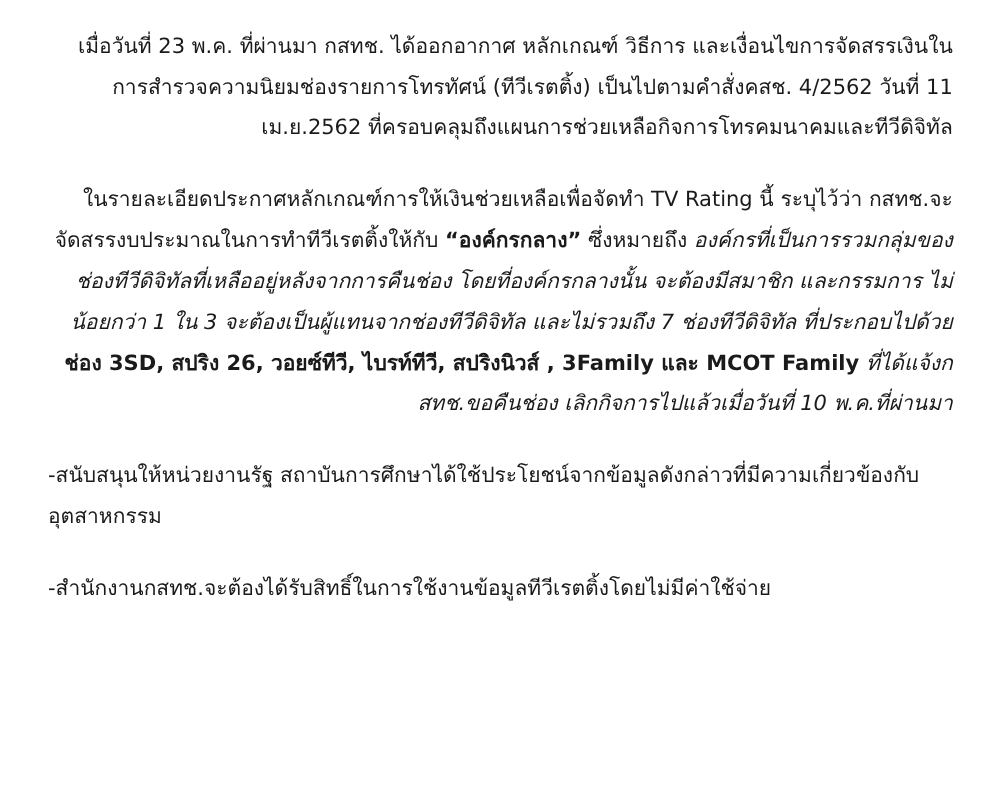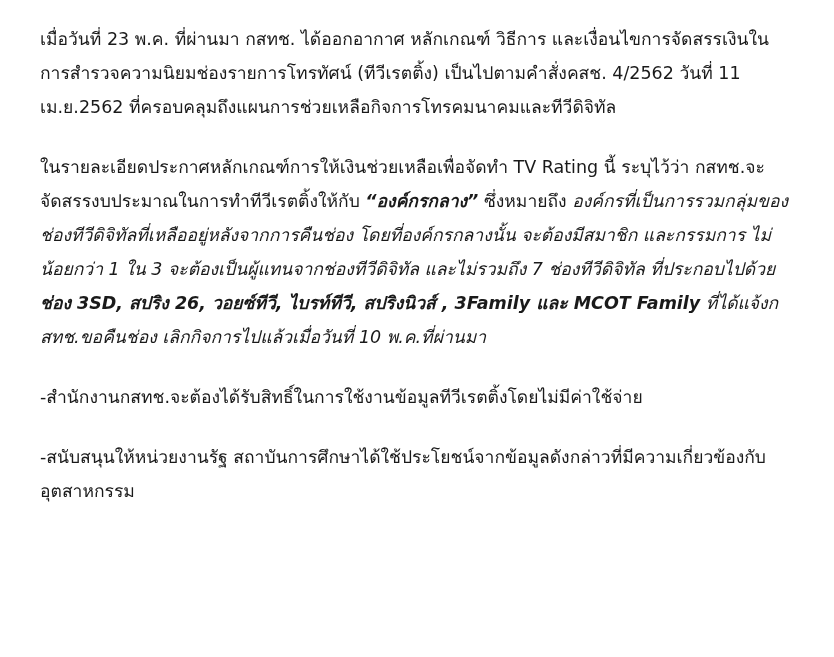--- a/index.html
+++ b/index.html
@@ -16,32 +16,31 @@
   }
   .article {
     padding: 22px 40px 0 40px;
     box-sizing: border-box;
     width: 834px;
   }
   .para {
     font-size: 17.5px;
     line-height: 34px;
     margin: 0 0 26px 0;
-    text-align: left;
+    text-align: right;
     word-break: break-word;
   }
   .para:last-child {
     margin-bottom: 0;
   }
   .p-italic {
     font-style: italic;
   }
   .bold-italic {
     font-weight: bold;
-    font-style: italic;
     margin-top: 33px;
   }
   .link-underline {
     text-decoration: underline;
     text-underline-offset: 3px;
     color: #1a1a1a;
   }
   .bullet-line {
     font-size: 17.5px;
     line-height: 34px;
@@ -51,17 +50,17 @@
 </head>
 <body>
 
 <div class="article">
 
   <p class="para">เมื่อวันที่ 23 พ.ค. ที่ผ่านมา กสทช. ได้ออกอากาศ หลักเกณฑ์ วิธีการ และเงื่อนไขการจัดสรรเงินในการสำรวจความนิยมช่องรายการโทรทัศน์ (ทีวีเรตติ้ง)  เป็นไปตามคำสั่งคสช. 4/2562 วันที่ 11 เม.ย.2562 ที่ครอบคลุมถึงแผนการช่วยเหลือกิจการโทรคมนาคมและทีวีดิจิทัล</p>
 
   <p class="para"><span>ในรายละเอียดประกาศหลักเกณฑ์การให้เงินช่วยเหลือเพื่อจัดทำ TV Rating นี้ ระบุไว้ว่า กสทช.จะจัดสรรงบประมาณในการทำทีวีเรตติ้งให้กับ </span><span class="bold-italic">“องค์กรกลาง”</span><span> ซึ่งหมายถึง </span><span class="p-italic">องค์กรที่เป็นการรวมกลุ่มของช่องทีวีดิจิทัลที่เหลืออยู่หลังจากการคืนช่อง โดยที่องค์กรกลางนั้น จะต้องมีสมาชิก และกรรมการ ไม่น้อยกว่า 1 ใน 3 จะต้องเป็นผู้แทนจากช่องทีวีดิจิทัล และไม่รวมถึง 7 ช่องทีวีดิจิทัล ที่ประกอบไปด้วย </span><span class="bold-italic">ช่อง 3SD, สปริง 26, วอยซ์ทีวี, ไบรท์ทีวี, สปริงนิวส์ , 3Family และ MCOT Family</span><span class="p-italic"> ที่ได้แจ้งกสทช.ขอคืนช่อง เลิกกิจการไปแล้วเมื่อวันที่ 10 พ.ค.ที่ผ่านมา</span></p>
 
 
+  <p class="bullet-line">-สนับสนุนให้หน่วยงานรัฐ สถาบันการศึกษาได้ใช้ประโยชน์จากข้อมูลดังกล่าวที่มีความเกี่ยวข้องกับอุตสาหกรรม</p>
+
   <p class="bullet-line">-สำนักงานกสทช.จะต้องได้รับสิทธิ์ในการใช้งานข้อมูลทีวีเรตติ้งโดยไม่มีค่าใช้จ่าย</p>
-
-  <p class="bullet-line">-สนับสนุนให้หน่วยงานรัฐ สถาบันการศึกษาได้ใช้ประโยชน์จากข้อมูลดังกล่าวที่มีความเกี่ยวข้องกับอุตสาหกรรม</p>
 
 </div>
 
 </body></html>

